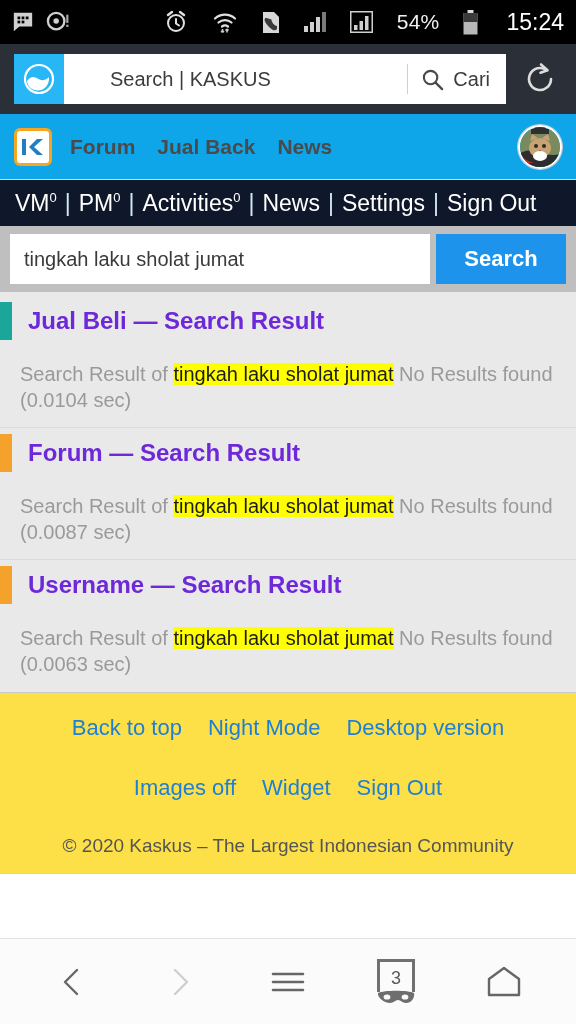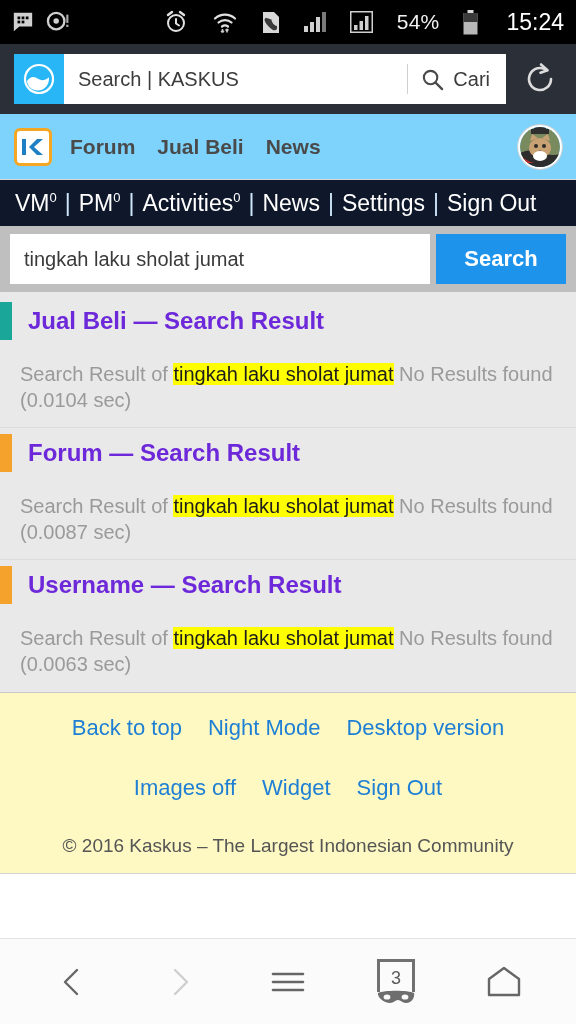--- a/index.html
+++ b/index.html
@@ -29,34 +29,34 @@
   }
   .urlwrap {
     flex: 1; height: 50px; background: #ffffff;
     display: flex; align-items: center; overflow: hidden;
   }
   .ucicon {
     width: 50px; height: 50px; background: #29b6f6;
     display: flex; align-items: center; justify-content: center; flex: 0 0 50px;
   }
   .urltext {
-    flex: 1; font-size: 20px; color: #3c3c3c; padding: 0 14px;
-    white-space: nowrap; overflow: hidden;
+    flex: 1; font-size: 20px; color: #3c3c3c; padding: 0 2px;
+    white-space: nowrap; overflow: hidden; margin-left: 44px;
   }
   .urldivider { width: 1px; height: 30px; background: #cfcfcf; flex: 0 0 1px; }
   .carisearch {
     display: flex; align-items: center; gap: 9px;
     padding: 0 16px 0 13px; flex: 0 0 auto;
   }
   .carilabel { font-size: 20px; color: #3c3c3c; }
   .reload { flex: 0 0 44px; display: flex; align-items: center; justify-content: center; }
 
   
   .sitehead {
-    flex: 0 0 66px; background: #7dd3fc;
+    flex: 0 0 66px; background: #0ea5e9;
     display: flex; align-items: center; padding: 0 14px;
     border-bottom: 1px solid #d8d8d8;
   }
   .klogo {
     width: 38px; height: 38px; border: 3px solid #f5a623; border-radius: 6px;
     background: #ffffff; display: flex; align-items: center; justify-content: center;
     flex: 0 0 38px; margin-right: 18px;
   }
   .navlinks { display: flex; align-items: center; gap: 22px; }
   .navlinks span { font-size: 21px; font-weight: bold; color: #4a4a4a; }
@@ -103,21 +103,21 @@
   }
   .rb-body {
     font-size: 20px; color: #9a9a9a; line-height: 1.28;
     padding: 0 20px 0 20px;
   }
   .hl { background: #ffff00; color: #1d1d1d; }
   .resdivider { height: 1px; background: #dcdcdc; margin: 0; }
   .results-end { border-bottom: 1px solid #c9c9c9; }
 
   
-  .footer { background: #fef9c3; flex: 0 0 auto; padding: 22px 0 0 0; }
+  .footer { background: #fde047; flex: 0 0 auto; padding: 22px 0 0 0; }
   .flinkrow { display: flex; justify-content: center; gap: 26px; margin-bottom: 34px; }
   .flink { color: #1e7fd4; font-size: 22px; }
   .copyright {
     text-align: center; color: #555555; font-size: 19px;
     padding-bottom: 16px; border-bottom: 1px solid #d4d4d4;
   }
   .spacer { flex: 1 1 auto; background: #ffffff; }
 
   
   .bottomnav {
@@ -244,21 +244,21 @@
 
   <div class="sitehead">
     <div class="klogo">
       <svg class="icon-svg" width="26" height="26" viewBox="0 0 26 26">
         <rect x="2" y="5" width="4" height="16" fill="#1f7fc4"></rect>
         <path d="M23 5l-9 8 9 8-6 0-8-8 8-8z" fill="#1f7fc4"></path>
       </svg>
     </div>
     <div class="navlinks">
       <span>Forum</span>
-      <span>Jual Beli</span>
+      <span>Jual Back</span>
       <span>News</span>
     </div>
     <div class="avatar">
       <svg class="icon-svg" width="40" height="40" viewBox="0 0 40 40">
         <circle cx="20" cy="20" r="20" fill="#7a8a5f"></circle>
         <path d="M0 26c6-3 14-4 20-1s14 4 20 2v13H0z" fill="#2d2d2d"></path>
         <path d="M0 28c4 4 10 7 14 8H0z" fill="#c22e2e"></path>
         <ellipse cx="20" cy="21" rx="11" ry="10" fill="#c9a273"></ellipse>
         <path d="M10 14l2-7 6 4zM30 14l-2-7-6 4z" fill="#c9a273"></path>
         <rect x="11" y="2" width="18" height="5" fill="#2f2f2f"></rect>
@@ -333,21 +333,21 @@
     <div class="flinkrow">
       <span class="flink" style="color: rgb(30, 127, 212);">Back to top</span>
       <span class="flink" style="color: rgb(30, 127, 212);">Night Mode</span>
       <span class="flink" style="color: rgb(30, 127, 212);">Desktop version</span>
     </div>
     <div class="flinkrow">
       <span class="flink" style="color: rgb(30, 127, 212);">Images off</span>
       <span class="flink" style="color: rgb(30, 127, 212);">Widget</span>
       <span class="flink" style="color: rgb(30, 127, 212);">Sign Out</span>
     </div>
-    <div class="copyright">© 2016 Kaskus – The Largest Indonesian Community</div>
+    <div class="copyright">© 2020 Kaskus – The Largest Indonesian Community</div>
   </div>
 
   <div class="spacer"></div>
 
   <div class="bottomnav">
     <div class="bn-item">
       <svg class="icon-svg" width="34" height="34" viewBox="0 0 34 34">
         <path d="M22 5L10 17l12 12" fill="none" stroke="#666666" stroke-width="2.4" stroke-linecap="round" stroke-linejoin="round"></path>
       </svg>
     </div>

